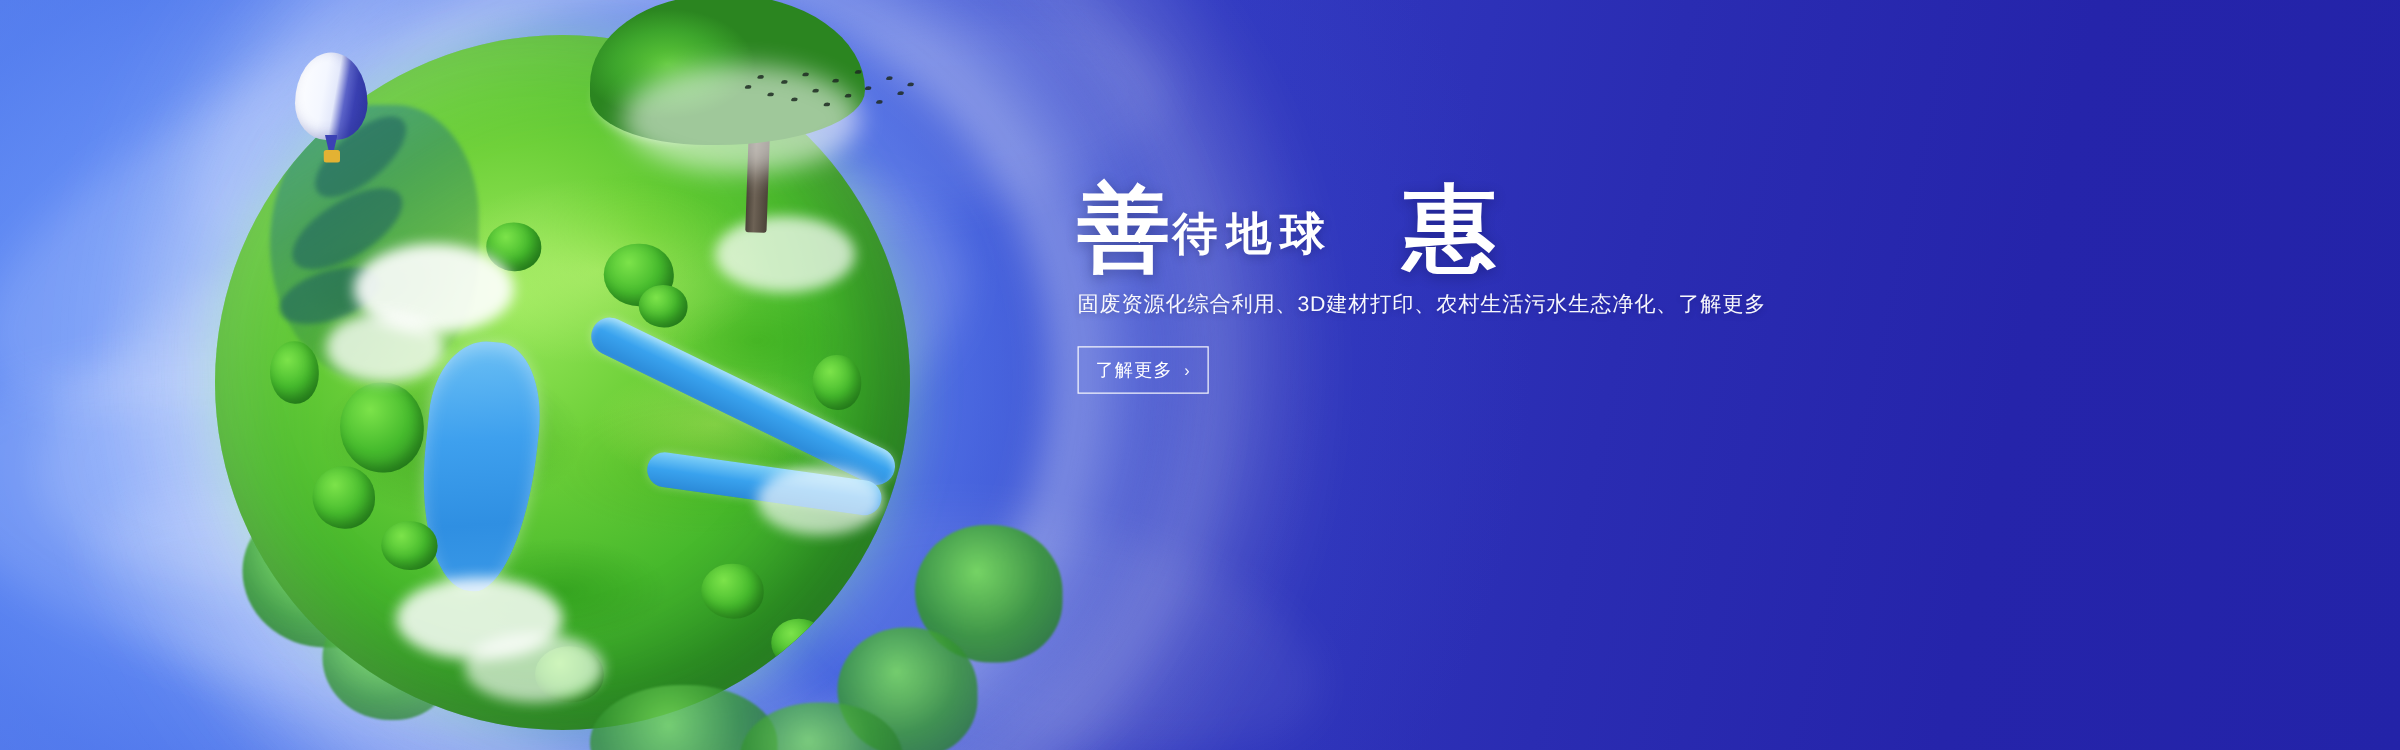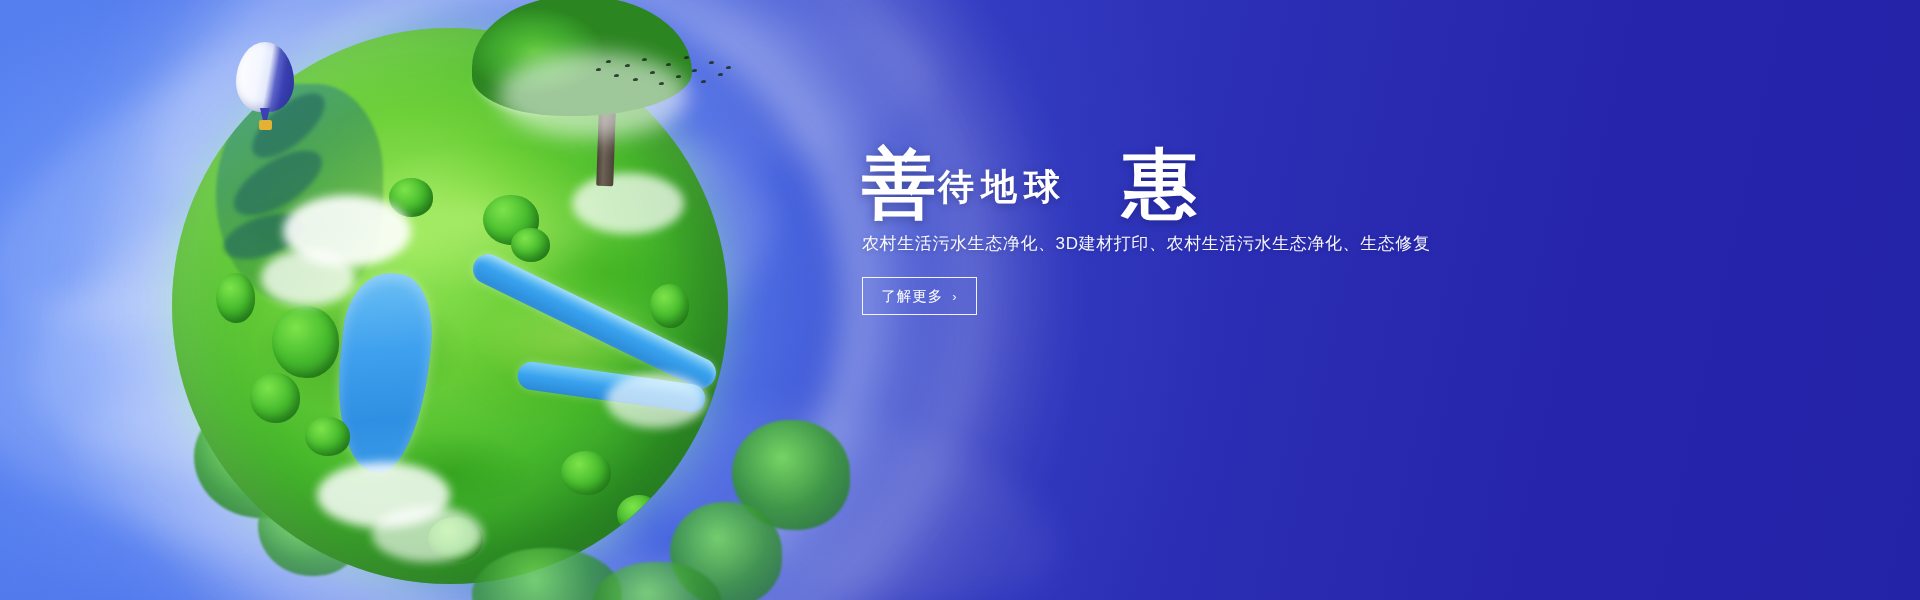--- a/index.html
+++ b/index.html
@@ -342,21 +342,21 @@
     margin-bottom:22px;
     white-space:nowrap;
     text-shadow:0 1px 5px rgba(0,0,50,.22);
   }
 
   .cta {
     display:inline-flex;
     align-items:center;
     justify-content:center;
     gap:9px;
-    width:115px;
+    width:105px;
     height:38px;
     border:1px solid rgba(255,255,255,.92);
     background:transparent;
     color:#fff;
     font-size:14.5px;
     letter-spacing:1px;
     cursor:pointer;
     font-family:"Liberation Sans","DejaVu Sans",sans-serif;
   }
   .cta .chev { font-size:13px; opacity:.95; }
@@ -458,21 +458,21 @@
   <div class="content">
 
     <div class="headline">
       <span class="calli">善</span>
       <span class="hl-small">待地球</span>
       <span class="hl-gap"></span>
       <span class="calli">惠</span>
     </div>
 
 
-    <div class="desc">农村生活污水生态净化、3D建材打印、农村生活污水生态净化、生态修复</div>
+    <div class="desc">固废资源化综合利用、3D建材打印、农村生活污水生态净化、了解更多</div>
 
     <button class="cta">
       <span>了解更多</span>
       <span class="chev">›</span>
     </button>
 
   </div>
 </div>
 
 </body></html>

